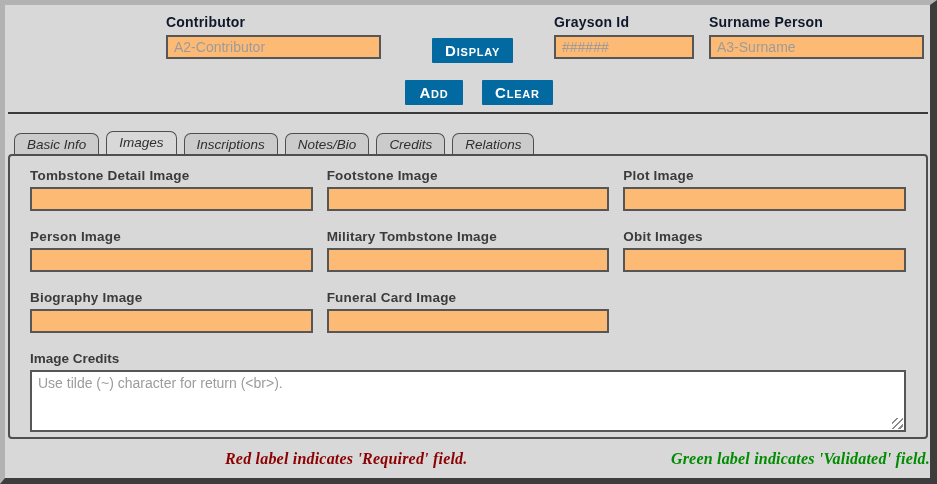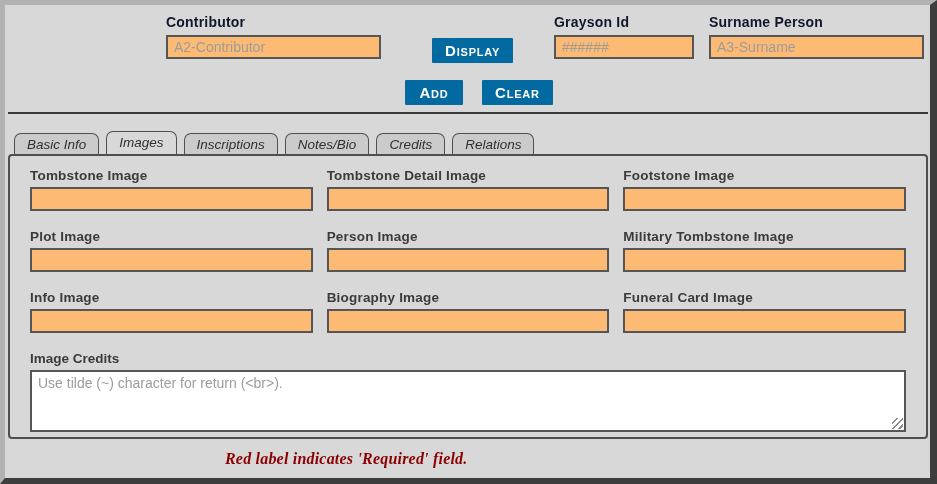--- a/index.html
+++ b/index.html
@@ -137,24 +137,20 @@
     <div class="tab">Inscriptions</div>
     <div class="tab">Notes/Bio</div>
     <div class="tab">Credits</div>
     <div class="tab">Relations</div>
   </div>
 
   <div class="panel">
     <div class="grid3">
 
       <div class="cell">
-        <label>Tombstone Image</label>
-        <input class="txt" type="text" value="" style="">
-      </div>
-      <div class="cell">
         <label>Tombstone Detail Image</label>
         <input class="txt" type="text" value="" style="">
       </div>
       <div class="cell">
         <label>Footstone Image</label>
         <input class="txt" type="text" value="" style="">
       </div>
 
       <div class="cell">
         <label>Plot Image</label>
@@ -163,21 +159,21 @@
       <div class="cell">
         <label>Person Image</label>
         <input class="txt" type="text" value="" style="">
       </div>
       <div class="cell">
         <label>Military Tombstone Image</label>
         <input class="txt" type="text" value="" style="">
       </div>
 
       <div class="cell">
-        <label>Info Image</label>
+        <label>Obit Images</label>
         <input class="txt" type="text" value="" style="">
       </div>
       <div class="cell">
         <label>Biography Image</label>
         <input class="txt" type="text" value="" style="">
       </div>
       <div class="cell">
         <label>Funeral Card Image</label>
         <input class="txt" type="text" value="" style="">
       </div>
@@ -187,15 +183,16 @@
       <label>Image Credits</label>
       <div class="ta-wrap">
         <textarea class="credits-ta" placeholder="Use tilde (~) character for return (&lt;br&gt;)." style=""></textarea>
         <div class="grip"></div>
       </div>
     </div>
   </div>
 
   <div class="footer">
     <div class="note note-required">Red label indicates 'Required' field.</div>
+    <div class="note note-validated">Green label indicates 'Validated' field.</div>
   </div>
 
 </div>
 
 </body></html>

